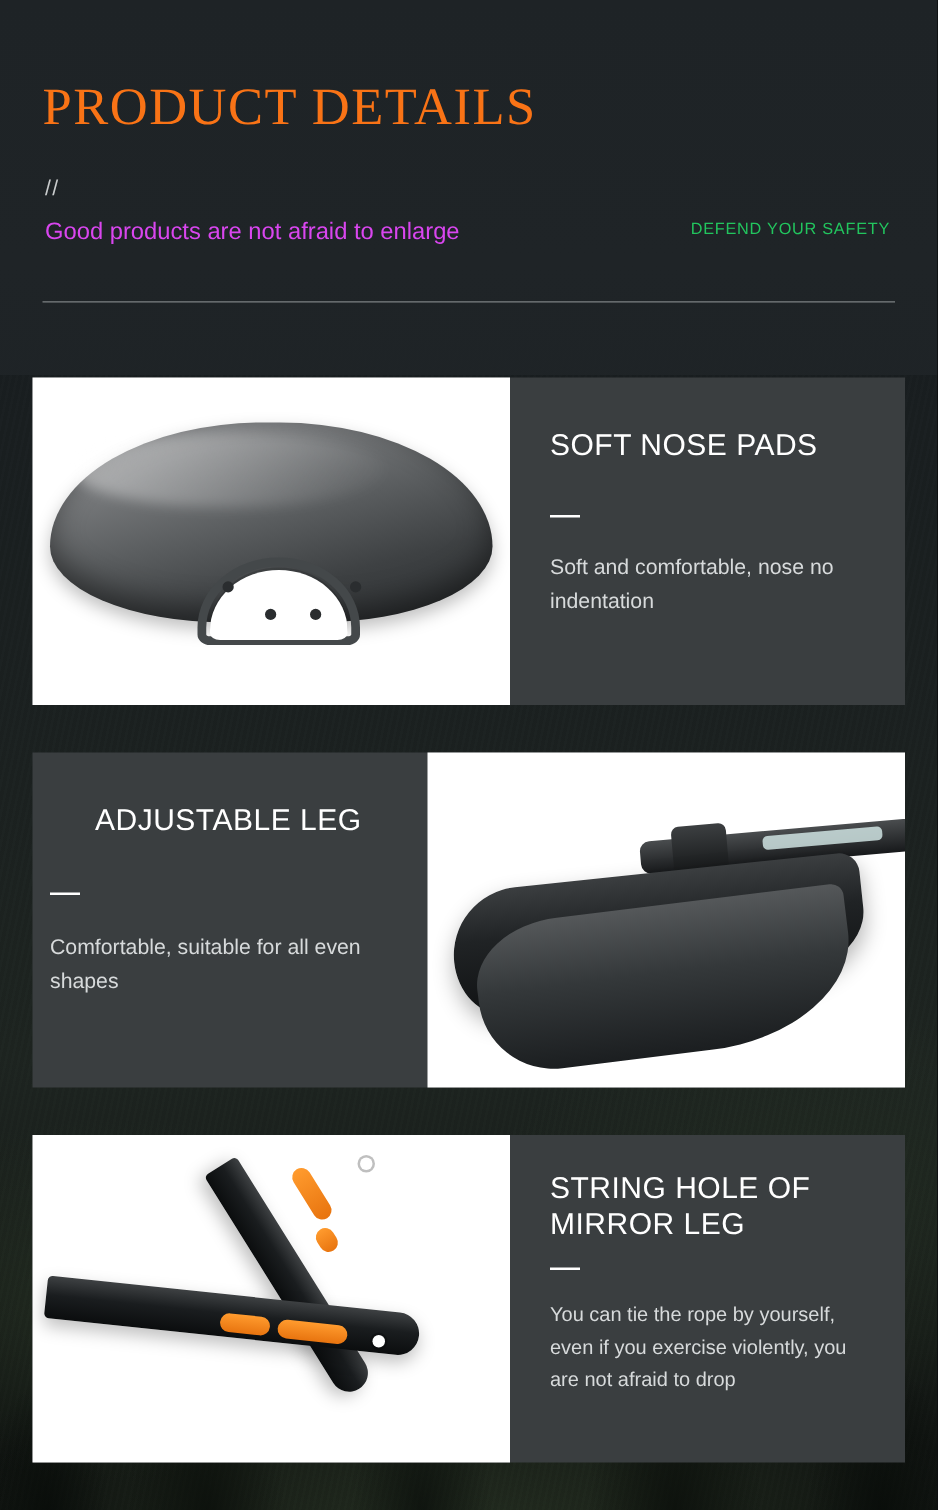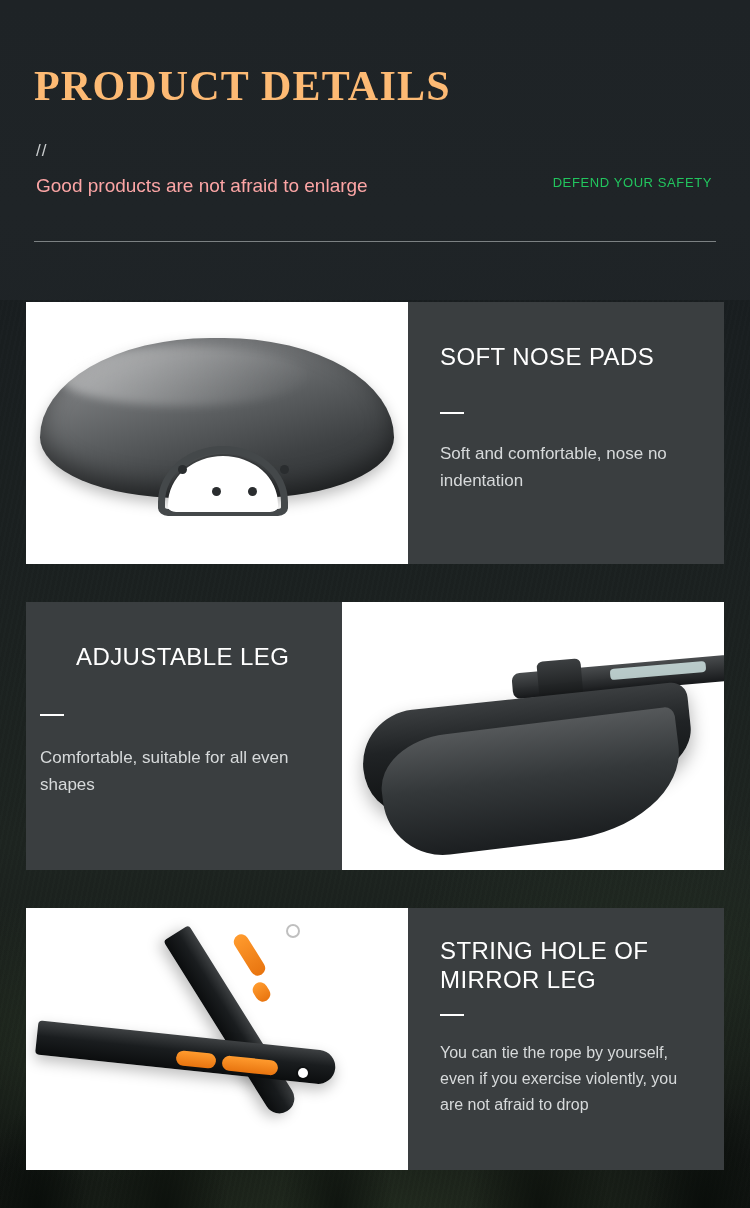--- a/index.html
+++ b/index.html
@@ -66,40 +66,40 @@
 
   .header {
     position: absolute;
     left: 0; top: 0;
     width: 750px;
   }
   .title {
     position: absolute;
     left: 34px;
     top: 62px;
-    color: #fdba74;
+    color: #f97316;
     font-family: "Liberation Serif", serif;
     font-size: 42px;
     letter-spacing: 1.2px;
-    font-weight: bold;
+    font-weight: normal;
     white-space: nowrap;
   }
   .slashes {
     position: absolute;
     left: 36px;
     top: 141px;
     color: #c9cccd;
     font-size: 17px;
     letter-spacing: 1px;
   }
   .subtitle {
     position: absolute;
     left: 36px;
     top: 172px;
-    color: #fca5a5;
+    color: #d946ef;
     font-size: 19px;
     line-height: 27px;
     width: 380px;
   }
   .tagline {
     position: absolute;
     right: 38px;
     top: 175px;
     color: #22c55e;
     font-size: 13px;

